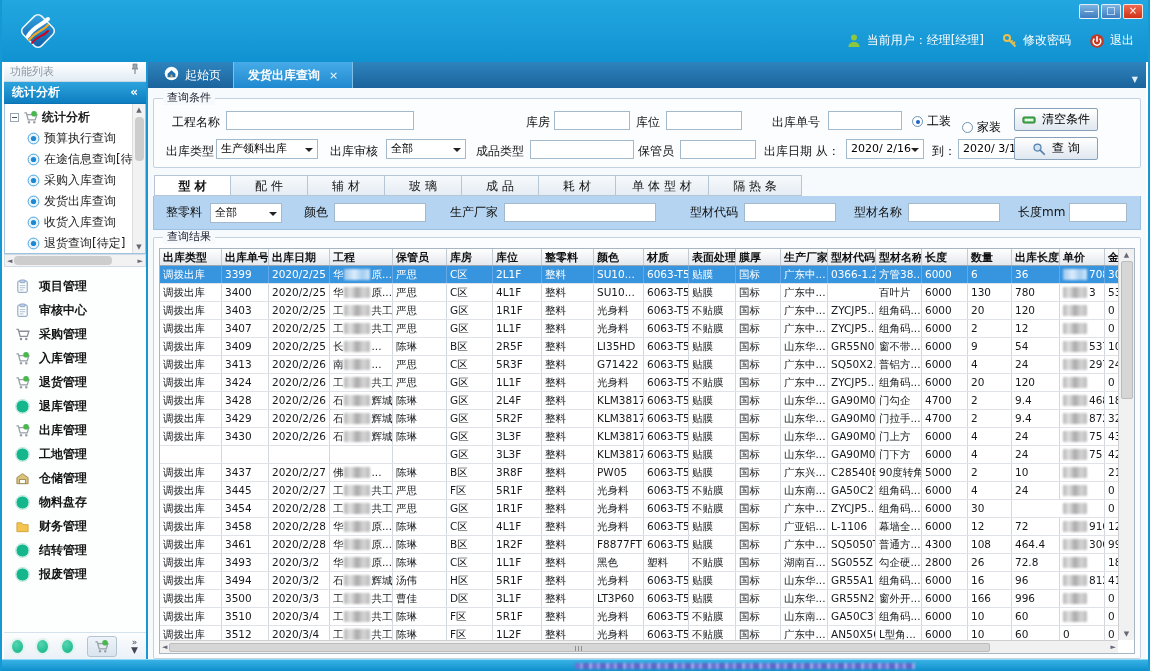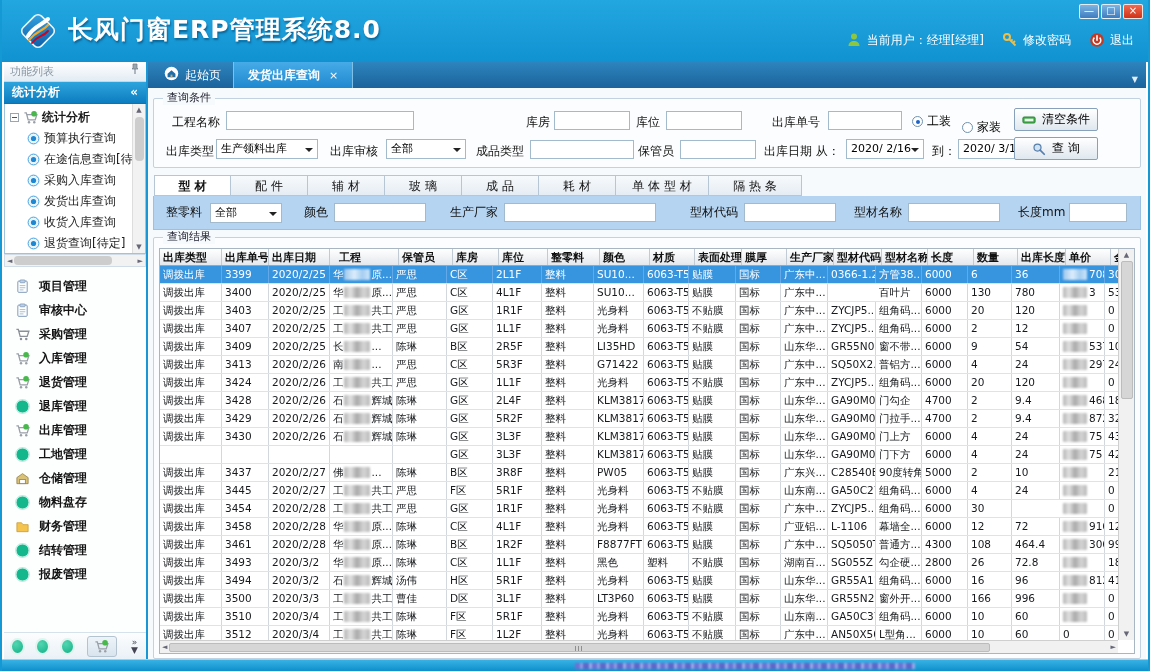--- a/index.html
+++ b/index.html
@@ -13,21 +13,21 @@
   .logo { position:absolute; left:14px; top:9px; width:44px; height:44px; }
   .logo svg { width:44px; height:44px; }
   .title { position:absolute; left:66px; top:13px; font-size:25px; font-weight:bold; color:#fff;
     letter-spacing:1px; text-shadow:1px 2px 2px rgba(0,50,90,.5); white-space:nowrap; }
   .winbtns { position:absolute; right:5px; top:4px; display:flex; gap:2px; }
   .winbtn { width:20px; height:15px; background:linear-gradient(#7db4e0,#3e7cc0);
     border:1px solid rgba(255,255,255,.85); color:#fff; font-size:10px; line-height:12px;
     text-align:center; border-radius:2px; cursor:default; }
   .winbtn.close { background:linear-gradient(#f06a4f,#cf3318); }
   .userbar { position:absolute; right:14px; top:32px; display:flex; align-items:center; color:#fff; font-size:12px; }
-  .userbar .seg { display:flex; align-items:flex-start; gap:5px; margin-left:18px; white-space:nowrap; }
+  .userbar .seg { display:flex; align-items:flex-end; gap:5px; margin-left:18px; white-space:nowrap; }
   .uicon { width:16px; height:16px; display:inline-block; } .uicon svg { width:16px; height:16px; }
 
   
   .sidebar { position:absolute; left:2px; top:62px; width:144px; bottom:12px; background:#fff;
     border-right:2px solid #1a96d4; display:flex; flex-direction:column; }
   .funcbar { height:20px; flex:0 0 20px; background:linear-gradient(#ffffff,#e2ecf4);
     border-bottom:1px solid #c8d6e2; color:#8a97a3; font-size:11px; line-height:19px;
     padding:0 6px; display:flex; justify-content:space-between; align-items:center; }
   .pin svg { width:10px; height:12px; }
   .group-hdr { height:22px; flex:0 0 22px; background:linear-gradient(#2da4dd,#0d7dc0);
@@ -155,21 +155,20 @@
             <linearGradient id="g1" x1="0" y1="0" x2="1" y2="1">
               <stop offset="0" stop-color="#35a5e3"></stop>
               <stop offset="1" stop-color="#0a5ca6"></stop>
             </linearGradient>
           </defs>
           <rect x="9" y="9" width="26" height="26" rx="5" transform="rotate(45 22 22)" fill="url(#g1)" stroke="#eaf5fc" stroke-width="1.6"></rect>
           <path d="M12 27c6-10 14-11 20-17" stroke="#fff" stroke-width="4" fill="none" stroke-linecap="round"></path>
           <path d="M13 31c7-9 13-8 19-15" stroke="#f5a623" stroke-width="2.2" fill="none" stroke-linecap="round"></path>
           <path d="M16 34c6-8 11-6 16-12" stroke="#d0021b" stroke-width="2" fill="none" stroke-linecap="round"></path>
         </svg></span>
-    <span class="title">长风门窗ERP管理系统8.0</span>
     <div class="winbtns">
       <span class="winbtn">—</span>
       <span class="winbtn">□</span>
       <span class="winbtn close">×</span>
     </div>
     <div class="userbar">
       <span class="seg">
           <span class="uicon"><svg viewBox="0 0 16 16">
               <circle cx="8" cy="4.6" r="3" fill="#8dc63f"></circle>
               <path d="M2.5 14c0-3.2 2.5-5 5.5-5s5.5 1.8 5.5 5z" fill="#8dc63f"></path>
@@ -490,21 +489,21 @@
         <input class="sf-in" style="margin-left: 4px; width: 58px;">
       </div>
 
       <div class="groupbox" id="rbox">
         <span class="gb-label">查询结果</span>
         <div class="table-wrap">
           <div class="thead" id="thead">
               <div class="th" style="width: 62px;">出库类型</div>
               <div class="th" style="width: 47px;">出库单号</div>
               <div class="th" style="width: 61px;">出库日期</div>
-              <div class="th" style="width: 63px; margin-left: 6px;">工程</div>
+              <div class="th" style="width: 63px;">工程</div>
               <div class="th" style="width: 54px;">保管员</div>
               <div class="th" style="width: 46px;">库房</div>
               <div class="th" style="width: 49px;">库位</div>
               <div class="th" style="width: 52px;">整零料</div>
               <div class="th" style="width: 50px;">颜色</div>
               <div class="th" style="width: 45px;">材质</div>
               <div class="th" style="width: 47px;">表面处理</div>
               <div class="th" style="width: 45px;">膜厚</div>
               <div class="th" style="width: 47px;">生产厂家</div>
               <div class="th" style="width: 48px;">型材代码</div>

